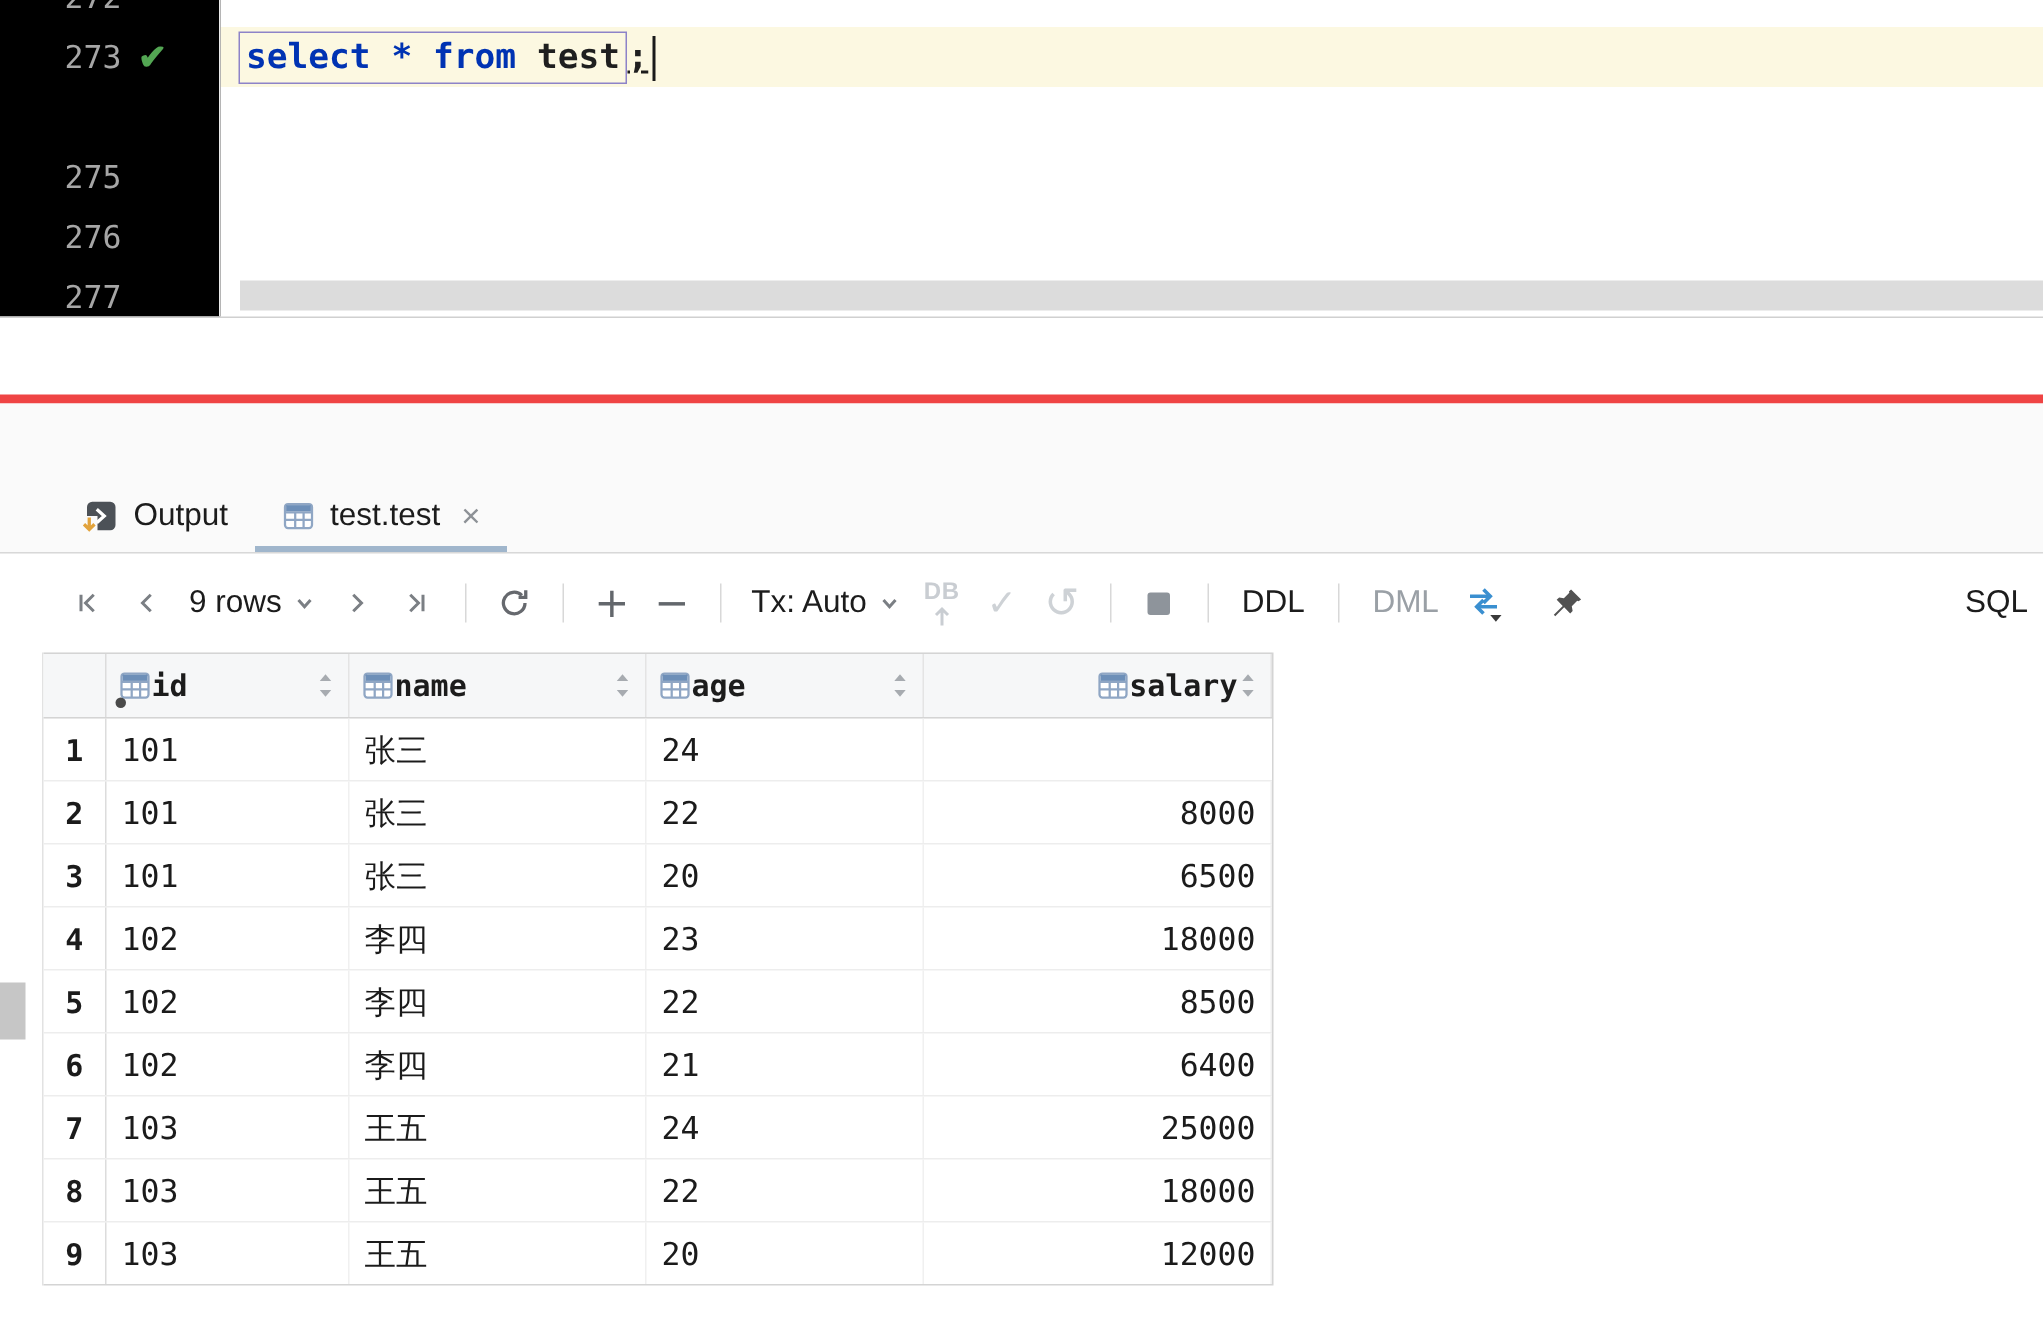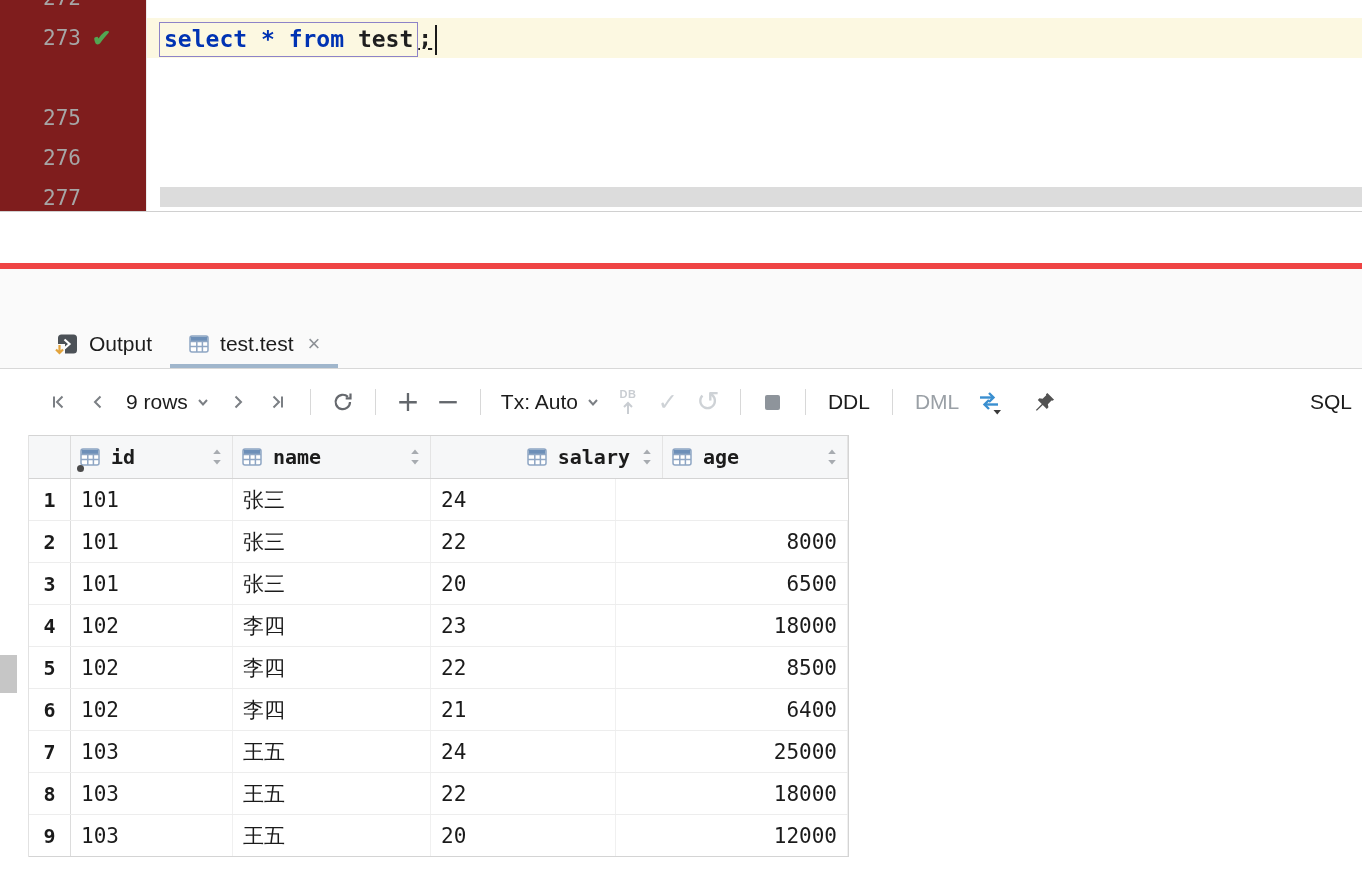--- a/index.html
+++ b/index.html
@@ -1,21 +1,21 @@
 <!DOCTYPE html>
 <html><head>
 <meta charset="utf-8">
 <style>
   html,body{margin:0;padding:0;background:#fff;overflow:hidden;}
   body{width:1362px;height:896px;position:relative;font-family:"Liberation Sans",sans-serif;color:#1c1c1c;}
 
   
   .editor{position:absolute;top:0;left:0;width:100%;height:212px;background:#fff;
           border-bottom:1px solid #d0d0d0;box-sizing:border-box;overflow:hidden;}
-  .gutter{position:absolute;left:0;top:0;bottom:0;width:147px;background:#7f1d1d;
+  .gutter{position:absolute;left:0;top:0;bottom:0;width:147px;background:#000000;
           border-right:1px solid #ebebeb;box-sizing:border-box;}
   .gutter-line{position:absolute;left:0;width:147px;height:40px;}
   .lnum{display:block;text-align:right;padding-right:66px;line-height:40px;
         font-family:"DejaVu Sans Mono",monospace;font-size:21px;color:#a6a6a6;}
   .gutter-check{position:absolute;left:92px;top:0;line-height:40px;font-size:23px;
         font-weight:bold;color:#53a653;}
   .current-line{position:absolute;left:147px;right:0;top:18px;height:40px;background:#fcf8e1;}
   .code-line{position:absolute;left:159px;top:18px;height:40px;line-height:40px;
         font-family:"DejaVu Sans Mono",monospace;font-size:23px;font-weight:bold;white-space:nowrap;text-decoration:underline;}
   .stmt-box{display:inline-block;border:1px solid #8d83c8;padding:1px 4px;line-height:31px;
@@ -40,30 +40,30 @@
         min-width:34px;height:40px;margin:0 3px;}
   .sep{width:1px;height:26px;background:#d8d8d8;margin:0 12px;}
   .tsel{display:flex;align-items:center;gap:8px;font-size:21px;color:#1c1c1c;margin:0 8px;white-space:nowrap;}
   .glyph{font-size:28px;color:#63676c;line-height:1;font-family:"DejaVu Sans",sans-serif;}
   .glyph.small{font-size:24px;}
   .disabled .glyph,.glyph.disabled{color:#ced2d6;}
   .text-btn{font-size:21px;color:#1c1c1c;padding:0 10px;}
   .text-btn.dml{color:#9aa0a6;}
   .stop-sq{width:15px;height:15px;background:#8e949b;border-radius:2px;}
   .db-ico{display:flex;flex-direction:column;align-items:center;line-height:1;}
-  .db-txt{font-size:11px;font-weight:bold;color:#c9cdd2;letter-spacing:.5px;}
+  .db-txt{font-size:16px;font-weight:bold;color:#c9cdd2;letter-spacing:.5px;}
   .spacer{flex:1;}
   .sql-label{font-size:21px;color:#1c1c1c;margin-right:2px;}
 
   
   .grid{margin-left:28px;width:819px;background:#fff;border-left:1px solid #e2e2e2;
         border-right:1px solid #d4d4d4;box-sizing:content-box;}
   .ghead{display:flex;height:44px;background:#f6f7f8;border-top:1px solid #d4d4d4;
         border-bottom:1px solid #d4d4d4;box-sizing:border-box;}
-  .hcell{position:relative;display:flex;align-items:center;gap:10px;padding:0 8px;
+  .hcell{position:relative;display:flex;align-items:center;gap:0;padding:0 8px;
         box-sizing:border-box;border-right:1px solid #e4e4e4;
         font-family:"DejaVu Sans Mono","DejaVu Sans",monospace;font-weight:600;font-size:20px;color:#1c1c1c;}
   .hcell.rn{width:42px;padding:0;border-right:1px solid #dcdcdc;}
   .hcell.right{justify-content:flex-end;}
   .hcell .ml-auto{margin-left:auto;}
   .keydot{position:absolute;left:6px;bottom:6px;width:7px;height:7px;border-radius:50%;background:#4a4a4a;}
   .grow{display:flex;height:42px;border-bottom:1px solid #ededed;box-sizing:border-box;}
   .grow:last-child{border-bottom:1px solid #d4d4d4;}
   .cell{display:flex;align-items:center;padding:0 10px;box-sizing:border-box;
         border-right:1px solid #f0f0f0;overflow:hidden;
@@ -252,52 +252,52 @@
             </svg>
           </span>
           <span>name</span>
           <span class="ml-auto">
             <svg width="14" height="20" viewBox="0 0 14 20">
               <path d="M7 2.5L10.8 7H3.2z" fill="#a7abb0"></path>
               <path d="M7 17.5L3.2 13h7.6z" fill="#a7abb0"></path>
             </svg>
           </span>
         </div>
-        <div class="hcell right" style="width: 232px;">
-          <span>
-            <svg width="22" height="22" viewBox="0 0 22 22">
-              <rect x="2" y="3" width="18" height="16" rx="2" fill="#ffffff" stroke="#8fa6c4" stroke-width="1.5"></rect>
-              <rect x="2.75" y="3.75" width="16.5" height="4.2" fill="#6d8fb8"></rect>
-              <path d="M2 8.5h18M2 13.5h18M8.8 8.5V19M14.4 8.5V19" stroke="#8fa6c4" stroke-width="1.5"></path>
-            </svg>
-          </span>
-          <span>salary</span>
-          <span>
-            <svg width="14" height="20" viewBox="0 0 14 20">
-              <path d="M7 2.5L10.8 7H3.2z" fill="#a7abb0"></path>
-              <path d="M7 17.5L3.2 13h7.6z" fill="#a7abb0"></path>
-            </svg>
-          </span>
-        </div>
         <div class="hcell" style="width: 185px;">
           <span>
             <svg width="22" height="22" viewBox="0 0 22 22">
               <rect x="2" y="3" width="18" height="16" rx="2" fill="#ffffff" stroke="#8fa6c4" stroke-width="1.5"></rect>
               <rect x="2.75" y="3.75" width="16.5" height="4.2" fill="#6d8fb8"></rect>
               <path d="M2 8.5h18M2 13.5h18M8.8 8.5V19M14.4 8.5V19" stroke="#8fa6c4" stroke-width="1.5"></path>
             </svg>
           </span>
           <span>age</span>
           <span class="ml-auto">
             <svg width="14" height="20" viewBox="0 0 14 20">
               <path d="M7 2.5L10.8 7H3.2z" fill="#a7abb0"></path>
               <path d="M7 17.5L3.2 13h7.6z" fill="#a7abb0"></path>
             </svg>
           </span>
         </div>
+        <div class="hcell right" style="width: 232px;">
+          <span>
+            <svg width="22" height="22" viewBox="0 0 22 22">
+              <rect x="2" y="3" width="18" height="16" rx="2" fill="#ffffff" stroke="#8fa6c4" stroke-width="1.5"></rect>
+              <rect x="2.75" y="3.75" width="16.5" height="4.2" fill="#6d8fb8"></rect>
+              <path d="M2 8.5h18M2 13.5h18M8.8 8.5V19M14.4 8.5V19" stroke="#8fa6c4" stroke-width="1.5"></path>
+            </svg>
+          </span>
+          <span>salary</span>
+          <span>
+            <svg width="14" height="20" viewBox="0 0 14 20">
+              <path d="M7 2.5L10.8 7H3.2z" fill="#a7abb0"></path>
+              <path d="M7 17.5L3.2 13h7.6z" fill="#a7abb0"></path>
+            </svg>
+          </span>
+        </div>
       </div>
     <div class="gbody">
         <div class="grow">
           <div class="cell rn">1</div>
           <div class="cell" style="width: 162px;">101</div>
           <div class="cell" style="width: 198px;">张三</div>
           <div class="cell" style="width: 185px;">24</div>
         </div>
         <div class="grow">
           <div class="cell rn">2</div>

